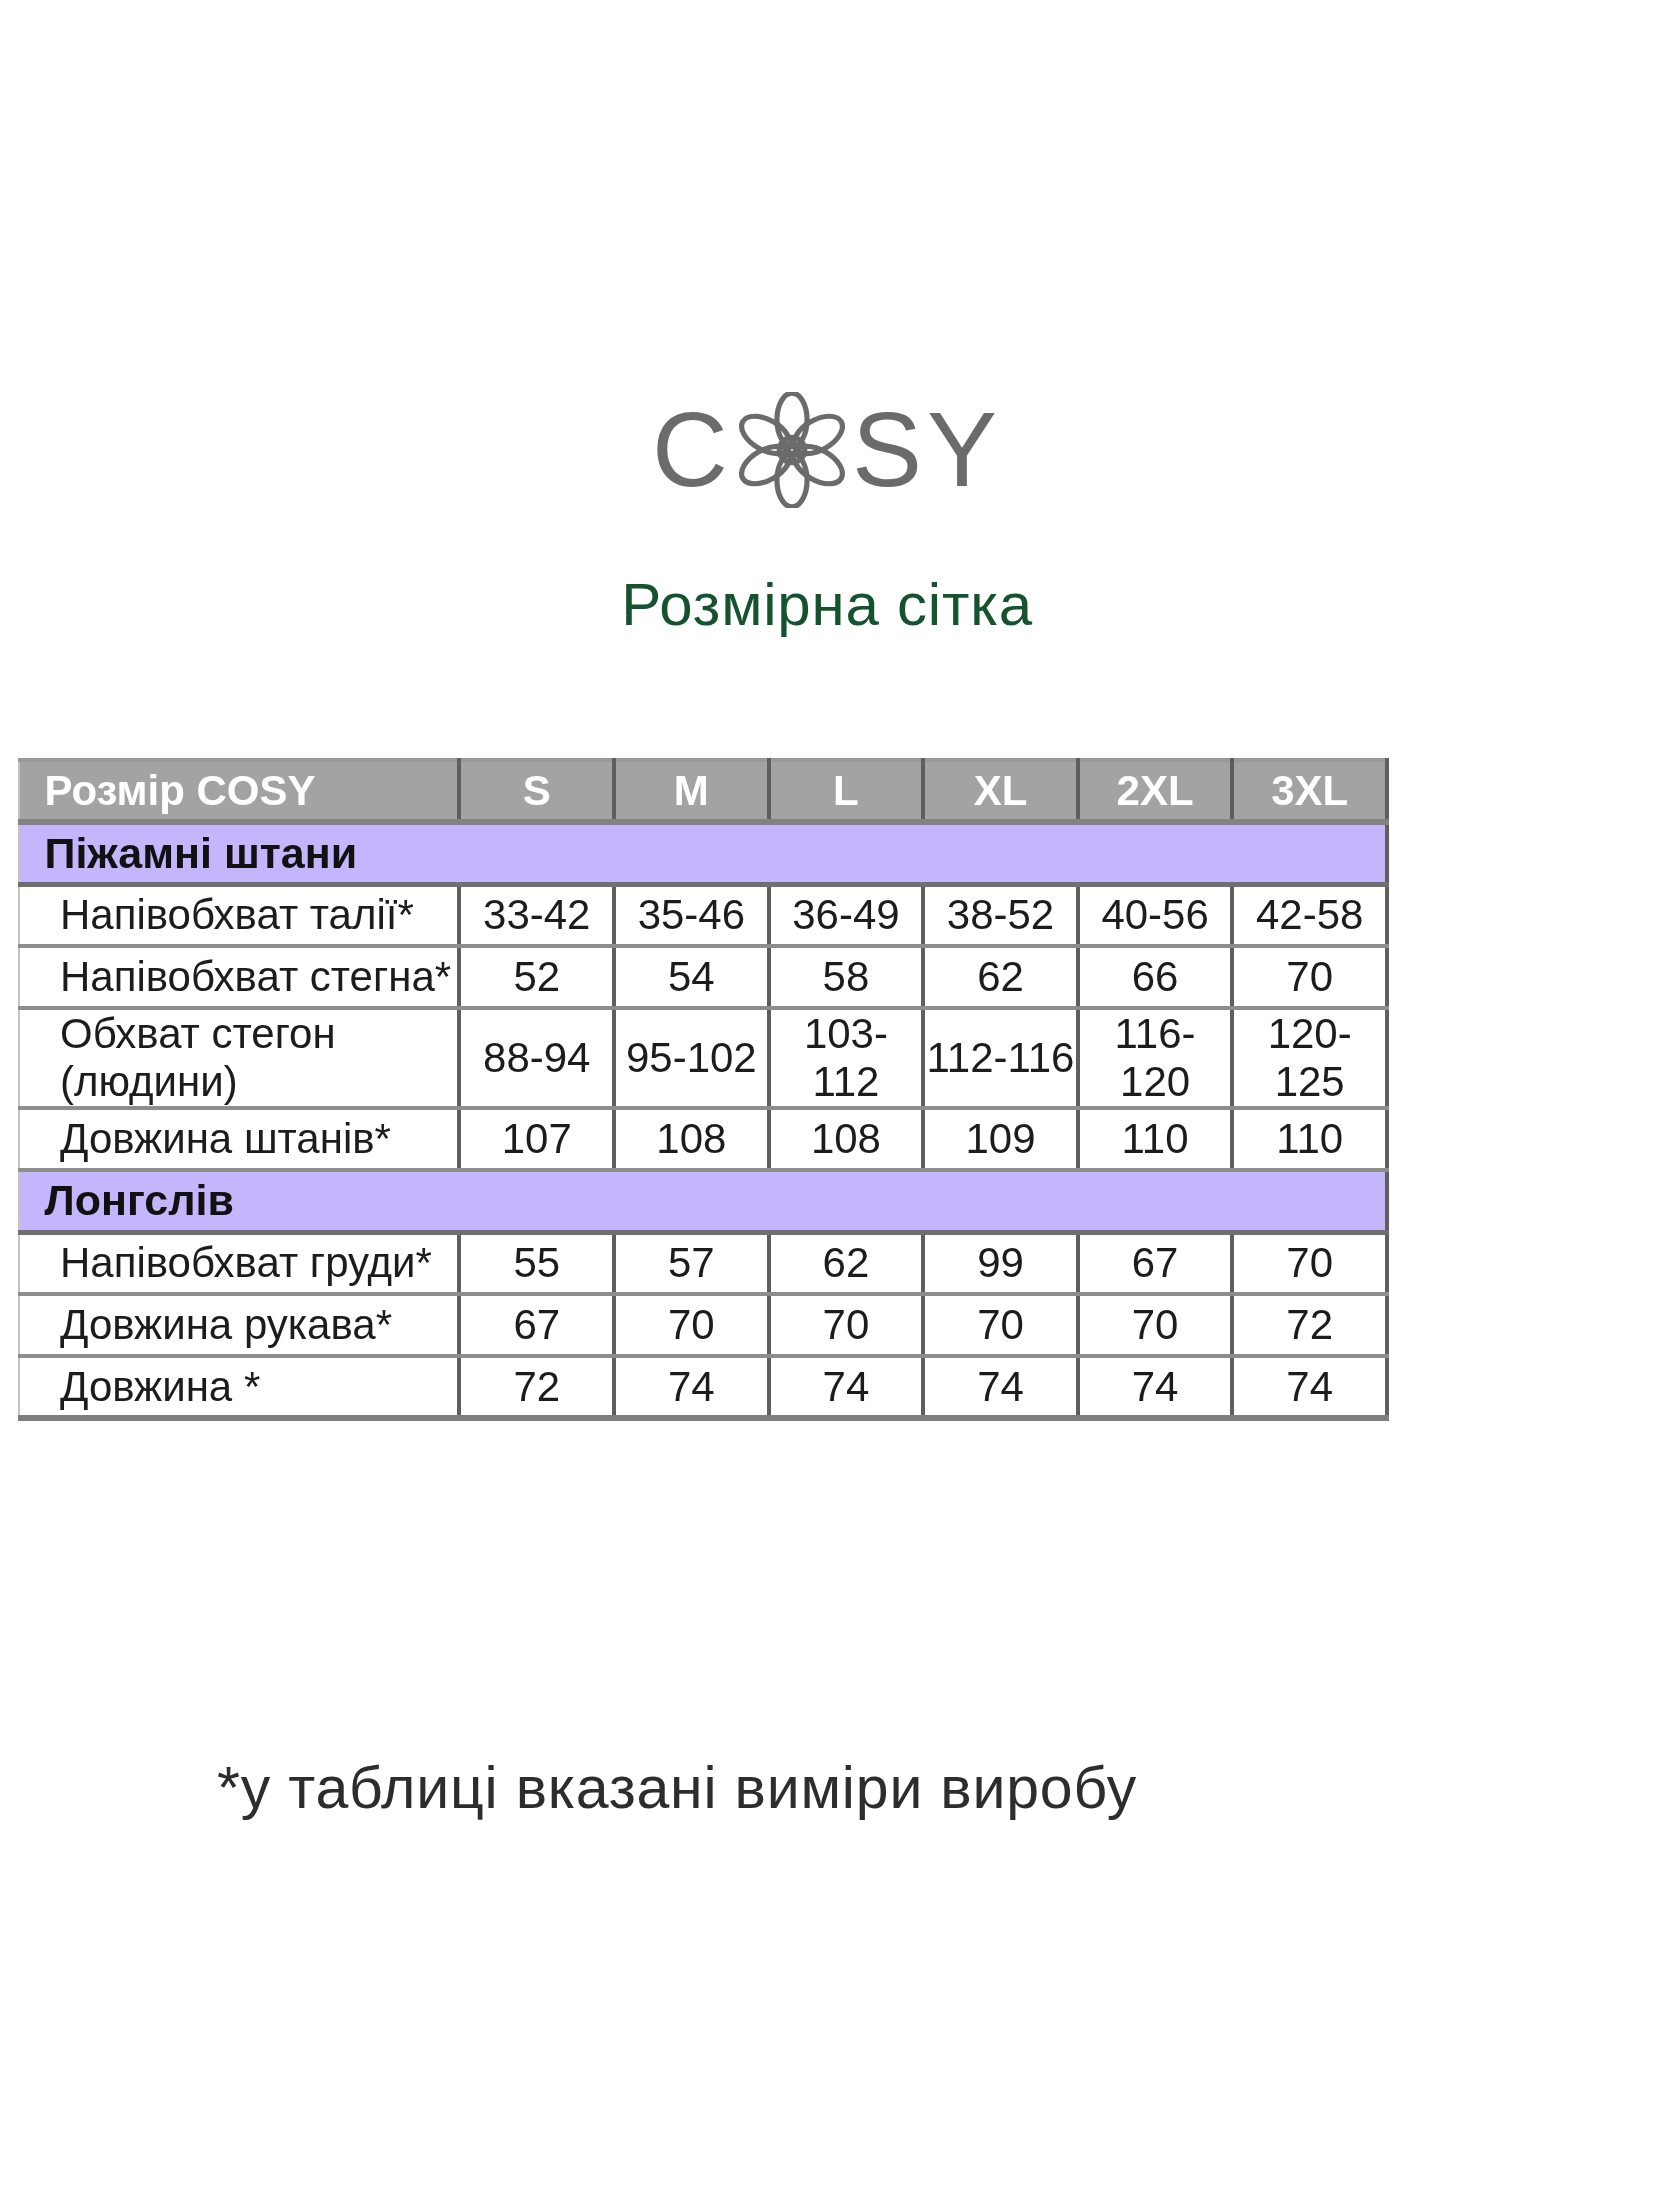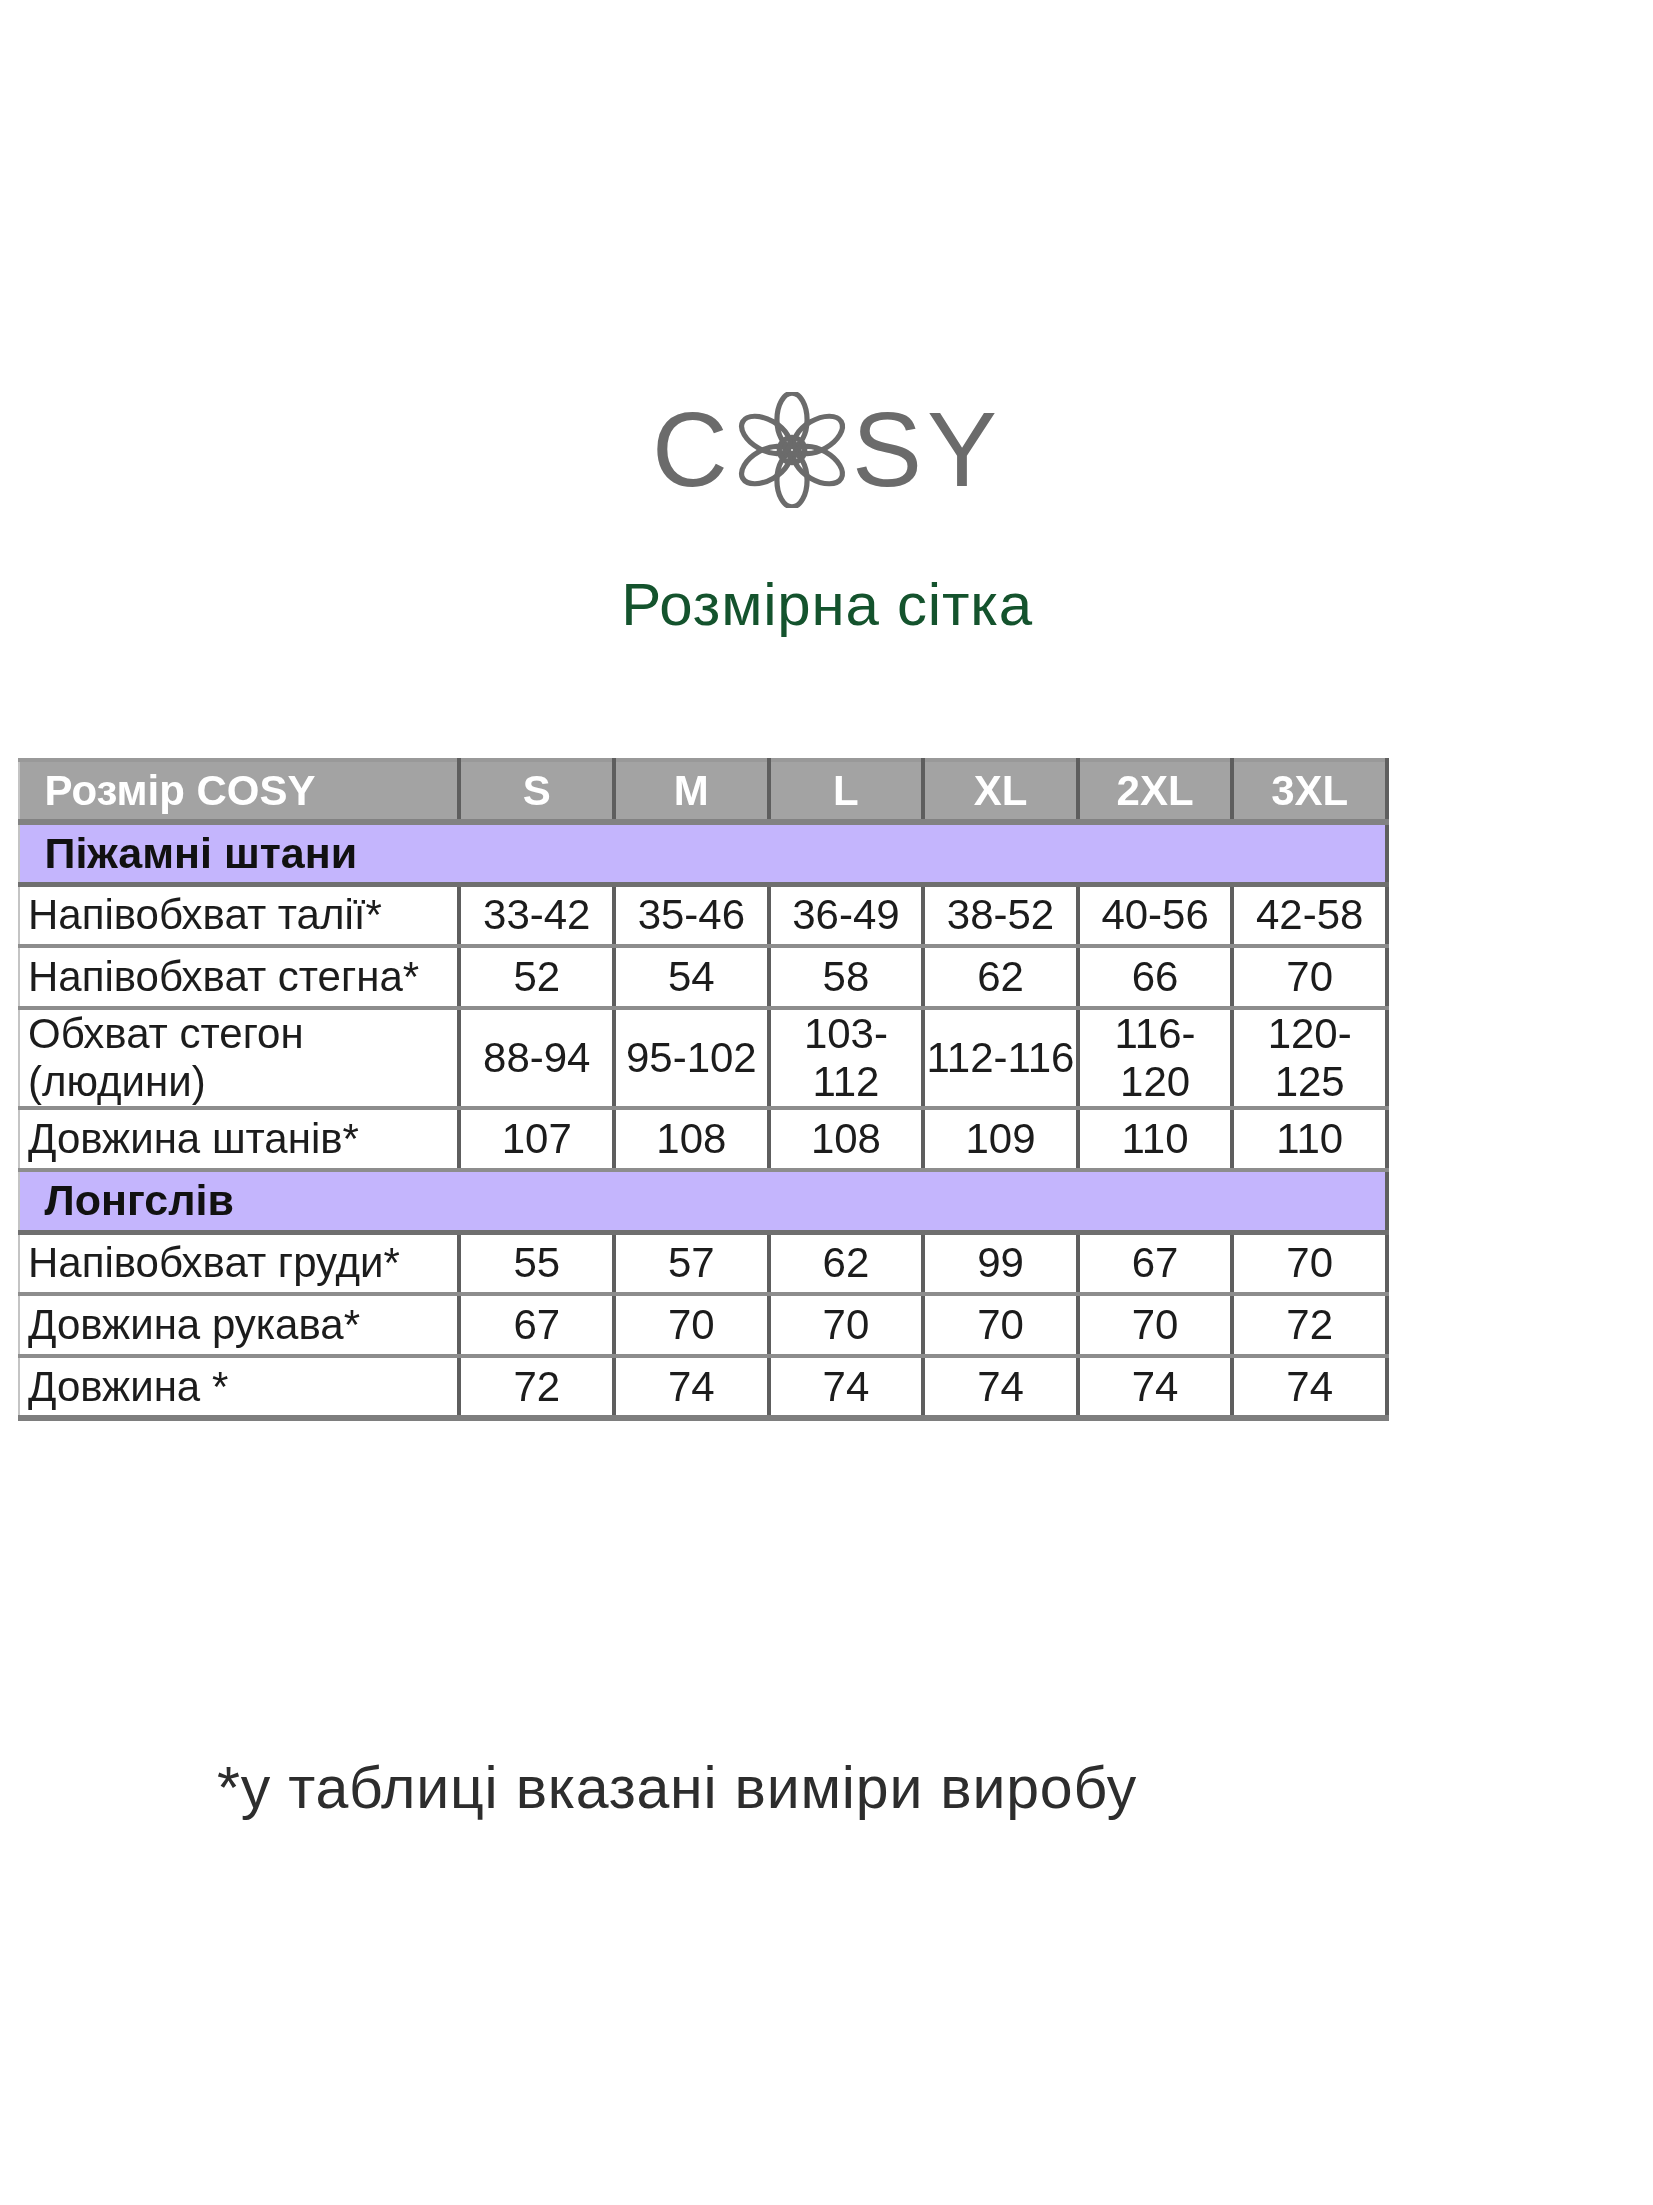--- a/index.html
+++ b/index.html
@@ -86,21 +86,21 @@
     border-top: 4.1px solid #9b9b9b;
     border-bottom: 5.7px solid #6f6f6f;
   }
 
   .size-table tr.data-row td {
     border-bottom: 4.9px solid #8d8d8d;
     background: #ffffff;
   }
   .size-table td.row-label {
     text-align: left;
-    padding-left: 8px;
+    padding-left: 40px;
   }
 
   
   .footnote {
     position: absolute;
     top: 1754px;
     left: 217px;
     font-size: 59px;
     color: #2d2d2d;
     letter-spacing: 0.8px;

